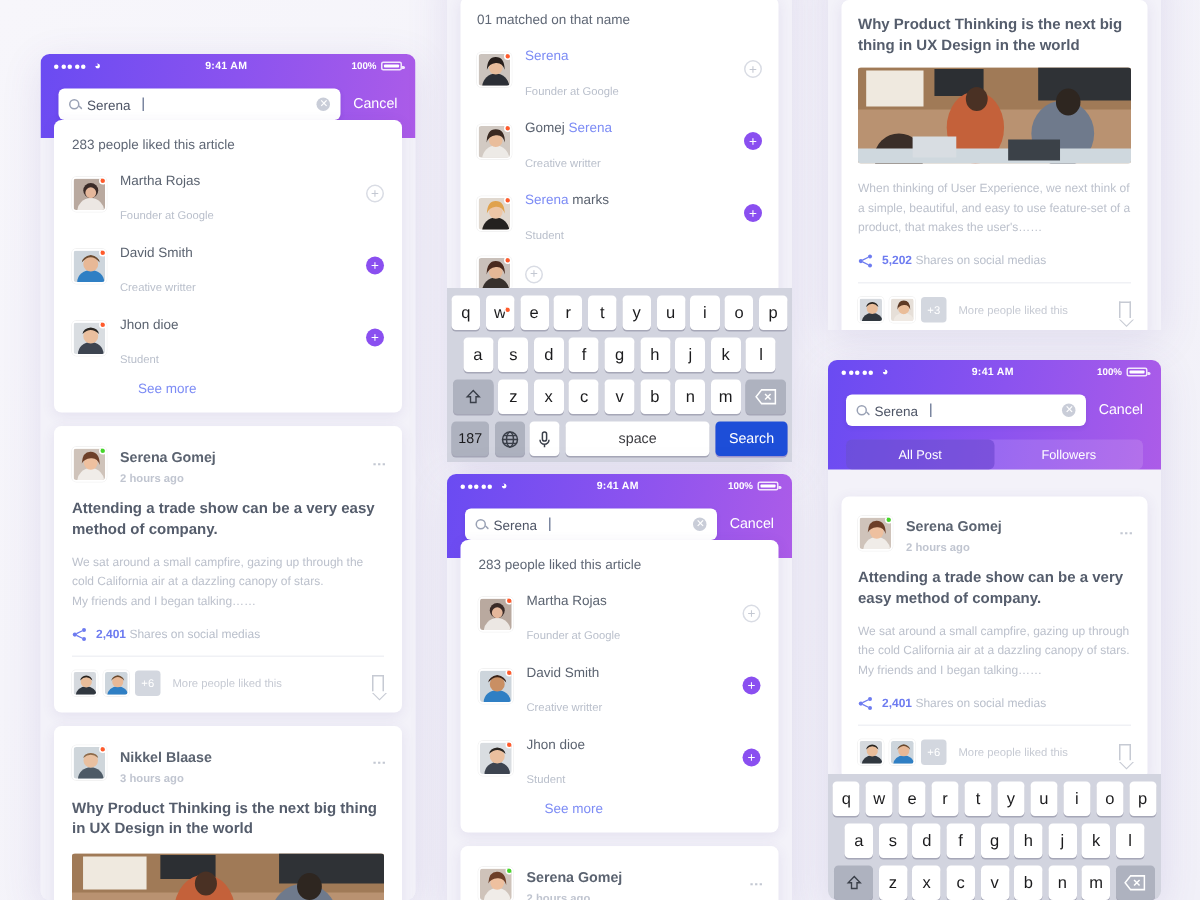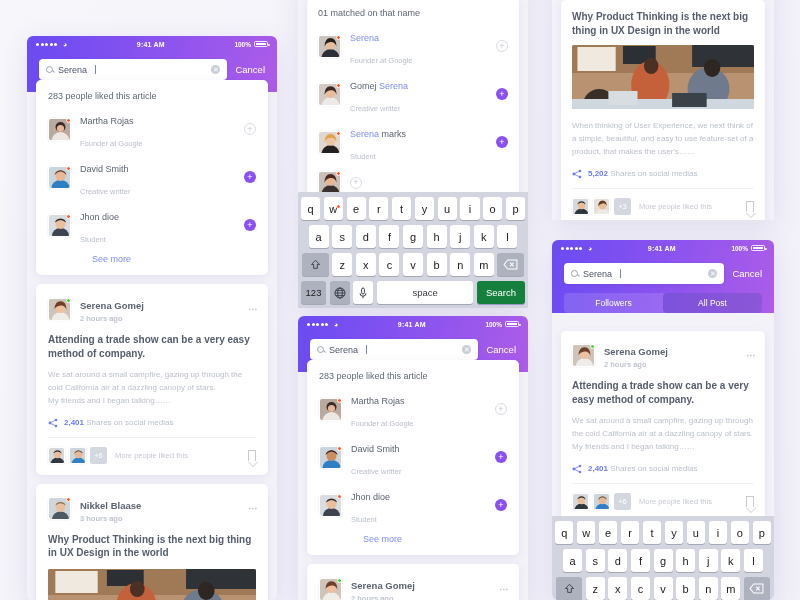--- a/index.html
+++ b/index.html
@@ -98,21 +98,21 @@
   
   .kb{background:#d2d4df;padding:5px 3px 4px;}
   .kbrow{display:flex;justify-content:center;gap:3.6px;margin-bottom:5px;}
   .kbrow:last-child{margin-bottom:0;}
   .key{background:#fff;border-radius:3px;height:23px;width:20px;display:flex;align-items:center;
        justify-content:center;font-size:11px;color:#1b1b1d;box-shadow:0 1px 0 rgba(130,130,150,.55);}
   .key.dark{background:#aeb2bf;}
   .key.wide{width:27px;}
   .key.space{flex:1;font-size:9.5px;color:#3a3a3f;}
   .key.num{width:25px;font-size:9.5px;}
-  .key.search{background:#15803d;color:#fff;font-size:9.5px;width:48px;box-shadow:0 1px 0 rgba(110,90,190,.5);}
+  .key.search{background:#1d4ed8;color:#fff;font-size:9.5px;width:48px;box-shadow:0 1px 0 rgba(110,90,190,.5);}
   .key svg{display:block;}
 </style>
 </head>
 <body>
 
 <div class="stage">
 
   <div class="phone rounded" style="left:27px;top:36px;width:250px;height:564px;">
     <div class="hdr">
       <div class="statusbar">
@@ -381,21 +381,21 @@
         <span class="key">n</span>
         <span class="key">m</span>
         <span class="key dark wide">
           <svg width="15" height="11" viewBox="0 0 16 12">
               <path d="M5 1 15 1 15 11 5 11 1 6Z" fill="none" stroke="#fff" stroke-width="1.1"></path>
               <path d="M7.5 4 11.5 8M11.5 4 7.5 8" stroke="#fff" stroke-width="1.1"></path>
             </svg>
           </span>
       </div>
       <div class="kbrow">
-        <span class="key dark num">123</span>
+        <span class="key dark num">187</span>
         <span class="key dark">
           <svg width="12" height="12" viewBox="0 0 12 12">
               <circle cx="6" cy="6" r="5" fill="none" stroke="#3a3f49" stroke-width="1"></circle>
               <ellipse cx="6" cy="6" rx="2.3" ry="5" fill="none" stroke="#3a3f49" stroke-width="1"></ellipse>
               <path d="M1 6h10M1.8 3.4h8.4M1.8 8.6h8.4" stroke="#3a3f49" stroke-width=".9"></path>
             </svg>
           </span>
         <span class="key">
           <svg width="8" height="12" viewBox="0 0 8 12">
               <rect x="2.6" y="1" width="2.8" height="6" rx="1.4" fill="none" stroke="#3a3f49" stroke-width="1"></rect>
@@ -575,22 +575,22 @@
       <div class="searchrow" style="padding-bottom:9px">
         <div class="searchbox">
           <span class="s-mag"></span>
           <span class="s-val">Serena</span>
             <span class="s-caret"></span>
           <span class="s-clear">✕</span>
         </div>
         <span class="cancel">Cancel</span>
       </div>
       <div class="tabs">
+        <span class="tab active">All Post</span>
         <span class="tab">Followers</span>
-        <span class="tab active">All Post</span>
       </div>
     </div>
 
     <div class="body" style="padding:9px 9px 0">
       <div class="card">
         <div class="card-pad" style="padding:10px 11px;">
           <div class="post-head">
             <span class="av"><span class="dot green"></span>
               <svg width="23" height="23" viewBox="0 0 23 23">
                   <rect width="23" height="23" fill="#cfc3ba"></rect>

